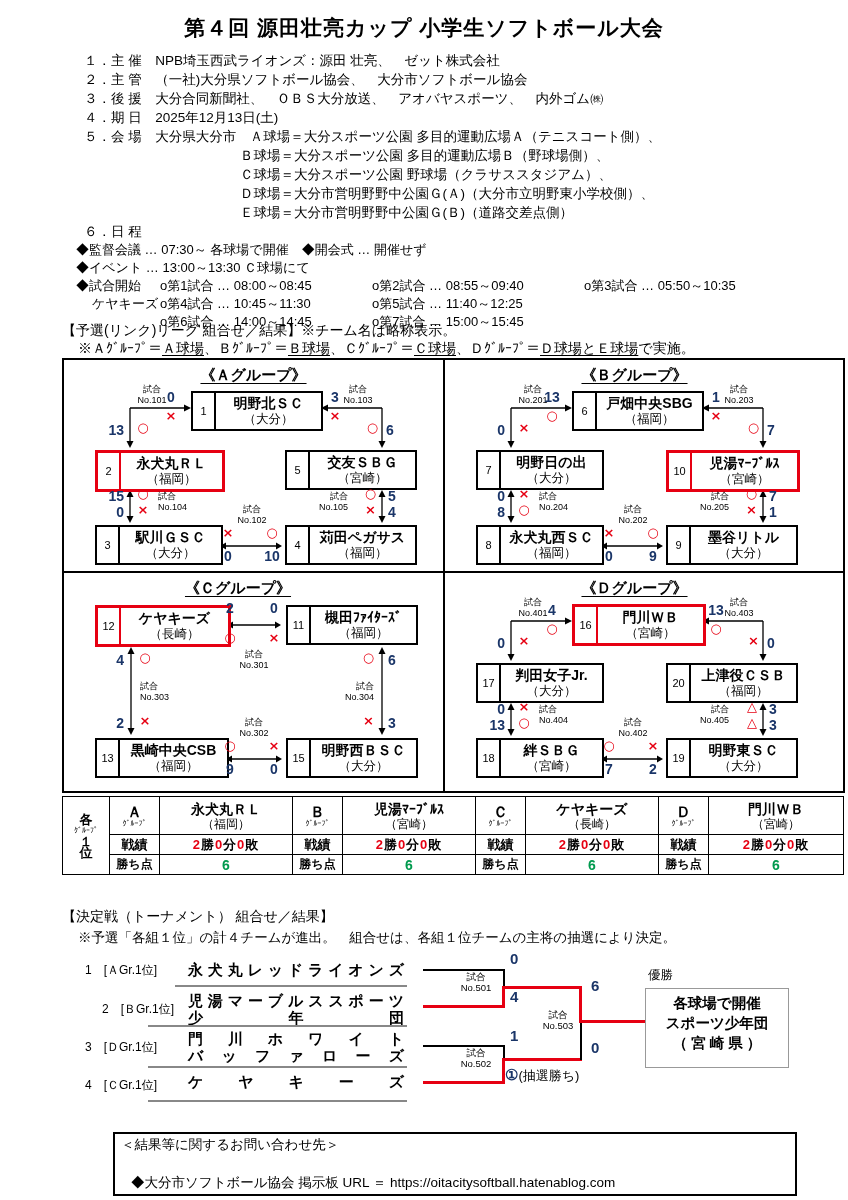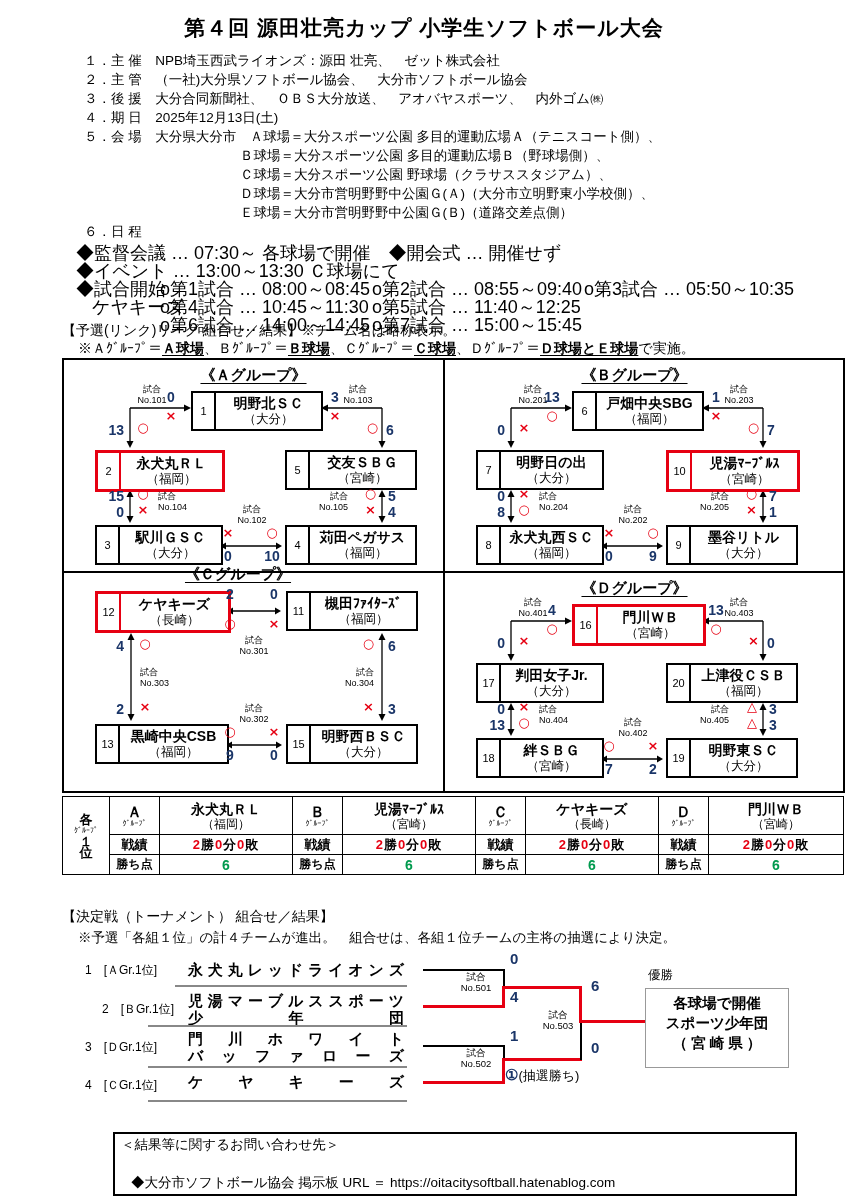--- a/index.html
+++ b/index.html
@@ -2,23 +2,23 @@
 <html><head>
 <meta charset="utf-8">
 <style>
   html,body{margin:0;padding:0;background:#fff;}
   .page{position:relative;width:848px;height:1200px;background:#fff;overflow:hidden;
         font-family:"Liberation Sans",sans-serif;color:#000;}
   .doc-title{position:absolute;left:0;top:14px;width:848px;text-align:center;
              font-size:21px;font-weight:bold;letter-spacing:1px;}
   .tline{position:absolute;left:84px;font-size:13.5px;white-space:nowrap;}
   .vline2{position:absolute;left:240px;font-size:13.5px;white-space:nowrap;}
-  .schline{position:absolute;font-size:18px;white-space:nowrap;}
+  .schline{position:absolute;font-size:13px;white-space:nowrap;}
   .hdg{position:absolute;font-size:14px;white-space:nowrap;}
-  .u{text-decoration:underline;text-underline-offset:2px;font-weight:bold;}
+  .u{text-decoration:underline;text-underline-offset:2px;}
   
   .groupwrap{position:absolute;left:62px;top:358px;width:779px;height:431px;border:2px solid #000;}
   .gdiv-v{position:absolute;left:443px;top:360px;width:2px;height:431px;background:#000;}
   .gdiv-h{position:absolute;left:64px;top:571px;width:779px;height:2px;background:#000;}
   .gq{position:absolute;}
   .gtitle{position:absolute;top:6px;width:100%;text-align:center;font-size:15px;font-weight:bold;}
   .gtitle span{text-decoration:underline;text-underline-offset:3px;}
   .tbox{position:absolute;height:36px;border:2px solid #000;background:#fff;display:flex;}
   .tbox.hl{border:3px solid #e60012;}
   .tno{width:21px;border-right:2px solid #000;display:flex;align-items:center;justify-content:center;
@@ -290,21 +290,21 @@
     <div class="mlb" style="left:163px;top:144px;width:50px">
         <div>試合</div>
         <div>No.202</div>
       </div>
     <div class="mk" style="left:152px;top:166px;width:24px">×</div>
     <div class="mk" style="left:196px;top:166px;width:24px">○</div>
     <div class="sc" style="left:152px;top:189px;width:24px">0</div>
     <div class="sc" style="left:196px;top:189px;width:24px">9</div>
   </div>
 
-  <div class="gq" style="left:64px;top:559px;width:348px;height:216px">
+  <div class="gq" style="left:64px;top:573px;width:348px;height:216px">
     <div class="gtitle"><span>《Ｃグループ》</span></div>
     <svg class="arr" width="379" height="216">
       <line x1="167" y1="52" x2="213" y2="52"></line>
         <polygon points="169,48.5 169,55.5 163,52"></polygon>
         <polygon points="211,48.5 211,55.5 217,52"></polygon>
       <line x1="67" y1="80" x2="67" y2="156"></line>
         <polygon points="63.5,81 70.5,81 67,74"></polygon>
         <polygon points="63.5,155 70.5,155 67,162"></polygon>
       <line x1="318" y1="80" x2="318" y2="156"></line>
         <polygon points="314.5,81 321.5,81 318,74"></polygon>

